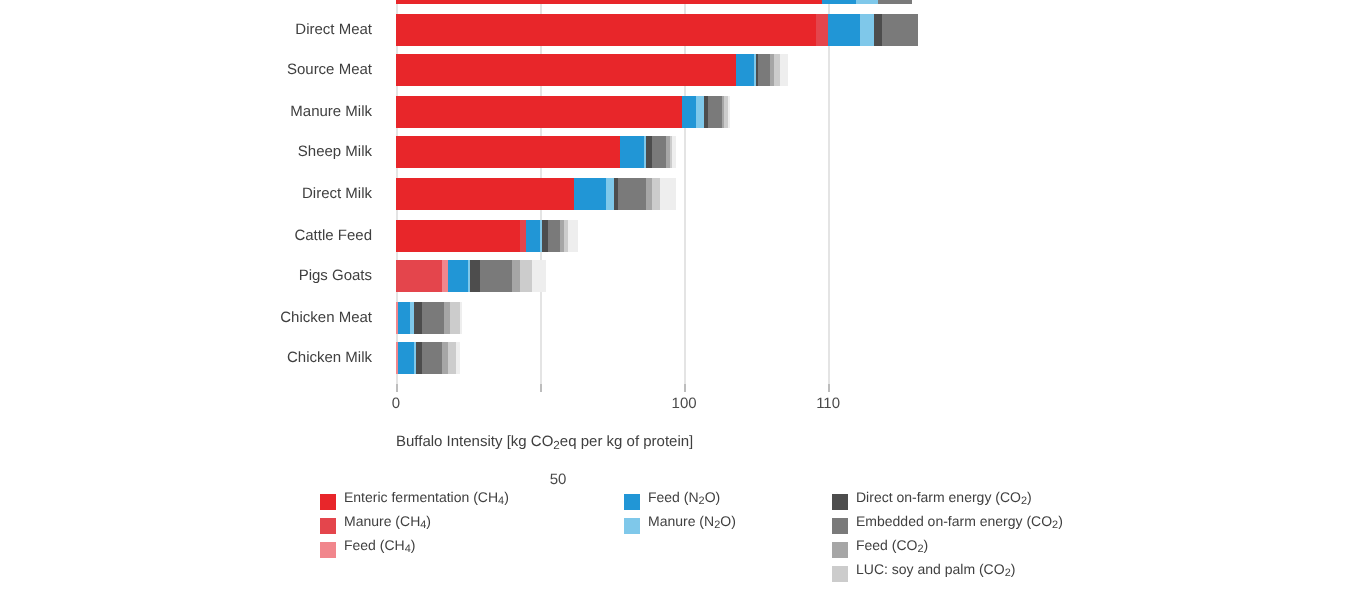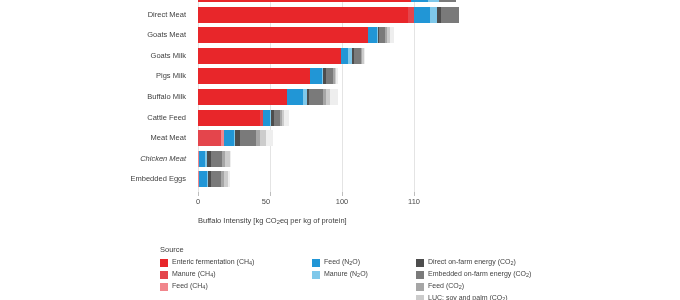--- a/index.html
+++ b/index.html
@@ -172,28 +172,28 @@
   }
 </style>
 </head>
 <body>
 
 <div id="figure">
 
   <div class="ylabels">
       <div class="ylabel" style="top: 0px;">Buffalo Meat</div>
       <div class="ylabel" style="top: 20.6px;">Direct Meat</div>
-      <div class="ylabel" style="top: 41.2px;">Goats Meat</div>
-      <div class="ylabel" style="top: 61.8px;">Goats Milk</div>
-      <div class="ylabel" style="top: 82.4px;">Pigs Milk</div>
-      <div class="ylabel" style="top: 103px;">Buffalo Milk</div>
+      <div class="ylabel" style="top: 41.2px;">Source Meat</div>
+      <div class="ylabel" style="top: 61.8px;">Manure Milk</div>
+      <div class="ylabel" style="top: 82.4px;">Sheep Milk</div>
+      <div class="ylabel" style="top: 103px;">Direct Milk</div>
       <div class="ylabel" style="top: 123.6px;">Cattle Feed</div>
-      <div class="ylabel" style="top: 144.2px;">Meat Meat</div>
-      <div class="ylabel" style="top: 164.8px; font-style: italic;">Chicken Meat</div>
-      <div class="ylabel" style="top: 185.4px;">Embedded Eggs</div>
+      <div class="ylabel" style="top: 144.2px;">Pigs Goats</div>
+      <div class="ylabel" style="top: 164.8px;">Chicken Meat</div>
+      <div class="ylabel" style="top: 185.4px;">Chicken Milk</div>
     </div>
 
   <div class="plot-area">
     <div class="gridlines">
         <div class="gridline" style="left: 0px;"></div>
         <div class="gridline" style="left: 72.0207px;"></div>
         <div class="gridline" style="left: 144.041px;"></div>
         <div class="gridline" style="left: 216.062px;"></div>
       </div>
     <div class="rows">
@@ -227,33 +227,32 @@
         <div class="bar-row" style="top: 185.4px;">
           <div class="bar"><span class="seg" style="width: 1.44041px; background: rgb(241, 134, 140);"></span><span class="seg" style="width: 7.20207px; background: rgb(33, 150, 214);"></span><span class="seg" style="width: 1.44041px; background: rgb(127, 200, 234);"></span><span class="seg" style="width: 2.88083px; background: rgb(77, 77, 77);"></span><span class="seg" style="width: 10.0829px; background: rgb(122, 122, 122);"></span><span class="seg" style="width: 2.88083px; background: rgb(166, 166, 166);"></span><span class="seg" style="width: 4.32124px; background: rgb(204, 204, 204);"></span><span class="seg" style="width: 1.44041px; background: rgb(238, 238, 238);"></span></div>
         </div>
       </div>
   </div>
 
   <div class="xaxis">
       <div class="xtick" style="left: 0px;"></div>
       <div class="xticklabel" style="left: 0px;">0</div>
       <div class="xtick" style="left: 72.0207px;"></div>
-      <div class="xticklabel" style="left: 68px;">50</div>
+      <div class="xticklabel" style="left: 81px; margin-top: 38px;">50</div>
       <div class="xtick" style="left: 144.041px;"></div>
       <div class="xticklabel" style="left: 144.041px;">100</div>
       <div class="xtick" style="left: 216.062px;"></div>
       <div class="xticklabel" style="left: 216.062px;">110</div>
     </div>
 
   <div class="xaxis-title">
     <span>Buffalo Intensity [kg CO</span><span class="sub">2</span><span>eq per kg of protein]</span>
   </div>
 
   <div class="legend">
-    <div class="legend-title">Source</div>
     <div class="legend-cols">
         <div class="legend-col c1">
           <div class="legend-item">
             <span class="legend-swatch" style="background: rgb(232, 38, 42);"></span>
             <span class="legend-label"><span>Enteric fermentation (CH</span><span class="sub">4</span><span>)</span></span>
           </div>
           <div class="legend-item">
             <span class="legend-swatch" style="background: rgb(228, 69, 76);"></span>
             <span class="legend-label"><span>Manure (CH</span><span class="sub">4</span><span>)</span></span>
           </div>

